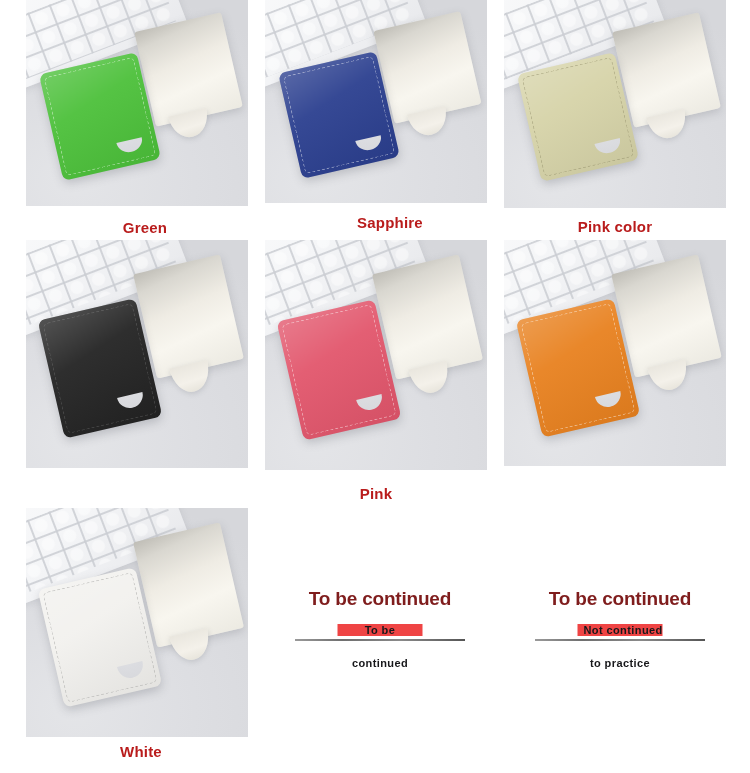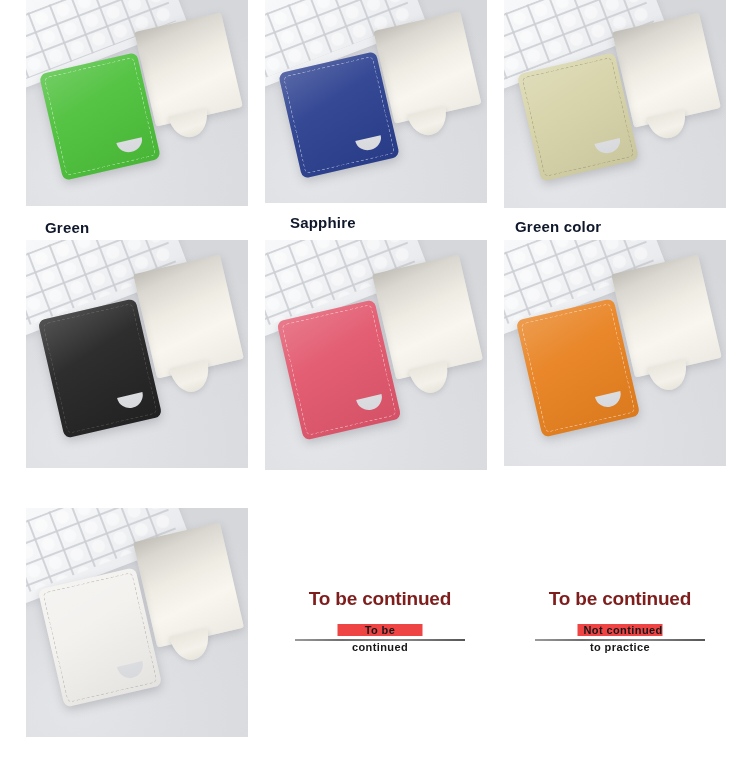--- a/index.html
+++ b/index.html
@@ -133,23 +133,23 @@
   .photo .sleeve .sheen {
     position: absolute;
     inset: 0;
     border-radius: 7px;
     background: linear-gradient(160deg, rgba(255,255,255,0.22) 0%, rgba(255,255,255,0.05) 38%, rgba(0,0,0,0.06) 100%);
   }
 
   
   .caption {
     position: absolute;
-    text-align: left;
+    text-align: center;
     font-weight: bold;
-    color: #0f172a;
+    color: #b91c1c;
     font-size: 15px;
     letter-spacing: .2px;
     white-space: nowrap;
   }
 
   
   .tbc {
     position: absolute;
     background: #ffffff;
   }
@@ -195,21 +195,21 @@
     transform: translateX(-50%);
     padding: 0 6px;
   }
   .tbc .tbc-rule .under {
     top: 15px;
     background: #ffffff;
     display: inline-block;
     width: auto;
     left: 50%;
     transform: translateX(-50%);
-    padding: 0 6px;
+    padding: 16px 6px;
   }
 </style>
 </head>
 <body>
 
 <div class="gallery">
 
   <div class="cell" style="left:26px; top:0px; width:222px; height:206px;">
     <div class="photo">
       <div class="backdrop"></div>
@@ -249,21 +249,21 @@
       <div class="mirror">
         <div class="tab"></div>
       </div>
       <div class="sleeve" style="background:#d6d3a8;">
         <div class="sheen"></div>
         <div class="stitch" style="border-color:rgba(140,136,100,0.45);"></div>
         <div class="cut"></div>
       </div>
     </div>
   </div>
-  <div class="caption" style="left:515px; top:218px; width:200px;">Green color</div>
+  <div class="caption" style="left:515px; top:218px; width:200px;">Pink color</div>
 
   <div class="cell" style="left:26px; top:240px; width:222px; height:228px;">
     <div class="photo">
       <div class="backdrop"></div>
       <div class="keyboard"></div>
       <div class="mirror">
         <div class="tab"></div>
       </div>
       <div class="sleeve" style="background:#232323;">
         <div class="sheen"></div>
@@ -280,20 +280,21 @@
       <div class="mirror">
         <div class="tab"></div>
       </div>
       <div class="sleeve" style="background:#e2566c;">
         <div class="sheen"></div>
         <div class="stitch"></div>
         <div class="cut"></div>
       </div>
     </div>
   </div>
+  <div class="caption" style="left:276px; top:485px; width:200px;">Pink</div>
 
   <div class="cell" style="left:504px; top:240px; width:222px; height:226px;">
     <div class="photo">
       <div class="backdrop"></div>
       <div class="keyboard"></div>
       <div class="mirror">
         <div class="tab"></div>
       </div>
       <div class="sleeve" style="background:#e8811f;">
         <div class="sheen"></div>
@@ -310,20 +311,21 @@
       <div class="mirror">
         <div class="tab"></div>
       </div>
       <div class="sleeve" style="background:#f2f1ee;">
         <div class="sheen"></div>
         <div class="stitch" style="border-color:rgba(170,170,168,0.55);"></div>
         <div class="cut"></div>
       </div>
     </div>
   </div>
+  <div class="caption" style="left:41px; top:743px; width:200px;">White</div>
 
   <div class="tbc" style="left:295px; top:588px; width:170px;">
     <div class="tbc-title">To be continued</div>
     <div class="tbc-rule">
       <div class="line"></div>
       <div class="over">To be</div>
       <div class="under">continued</div>
     </div>
   </div>
 

